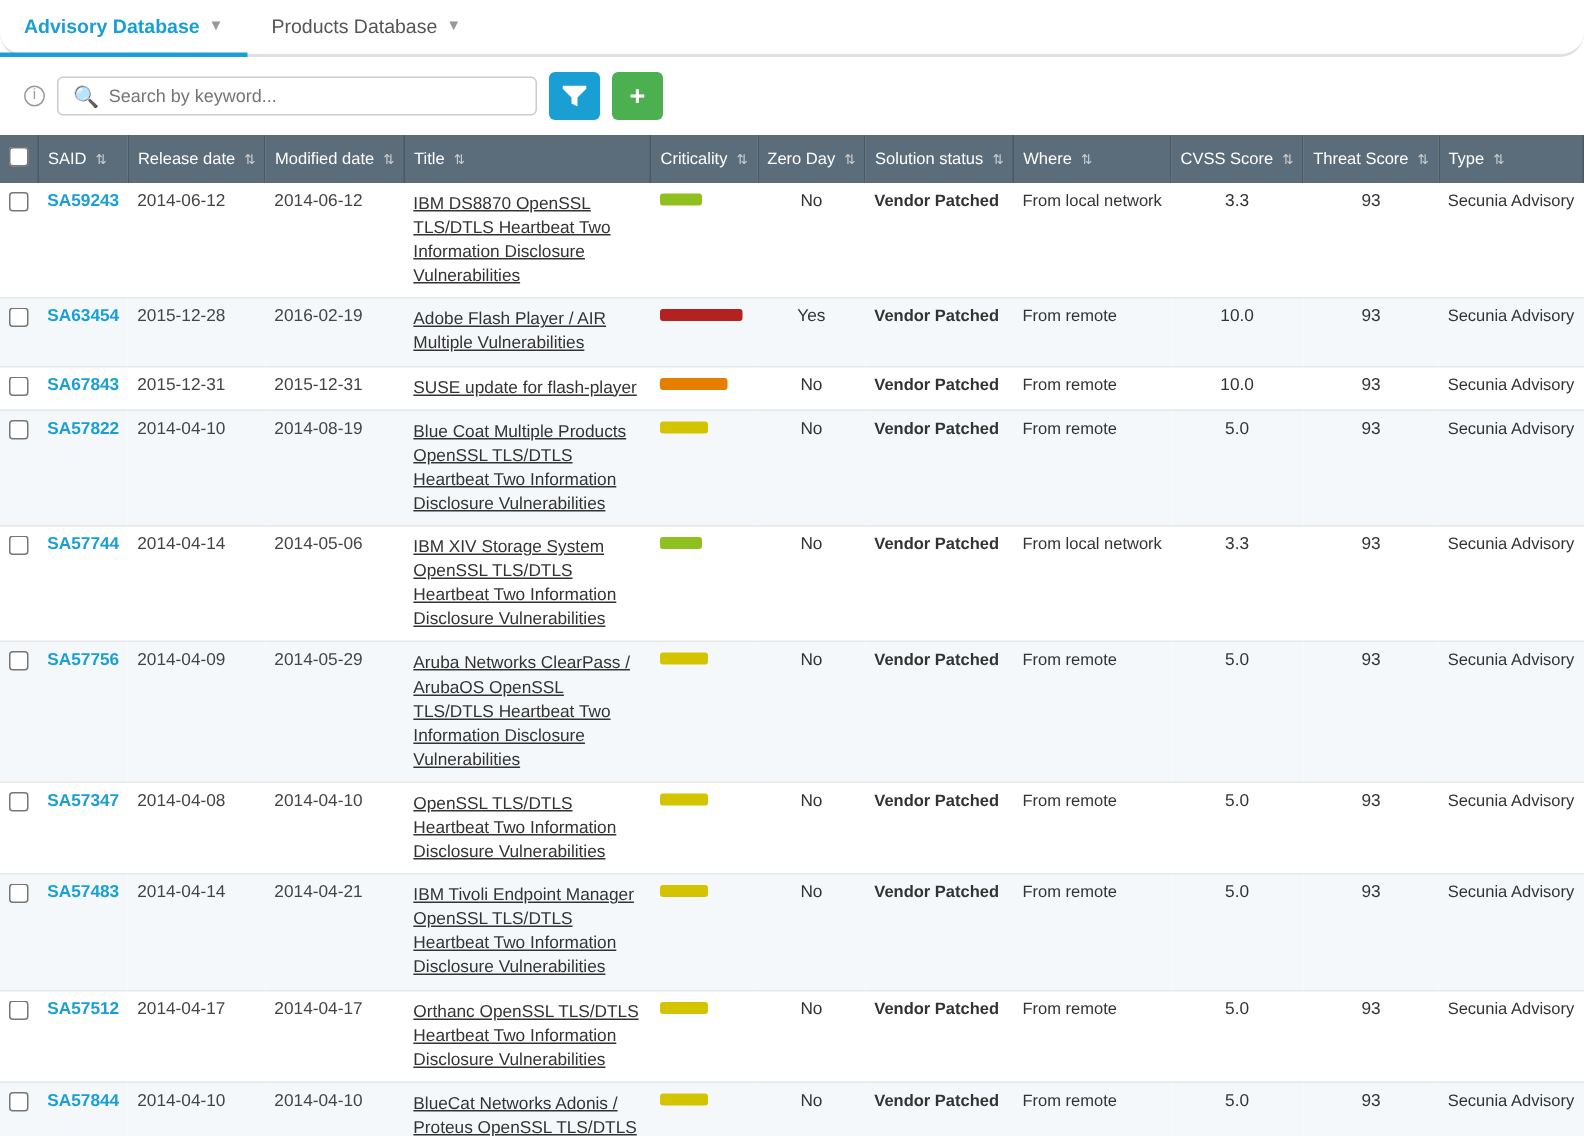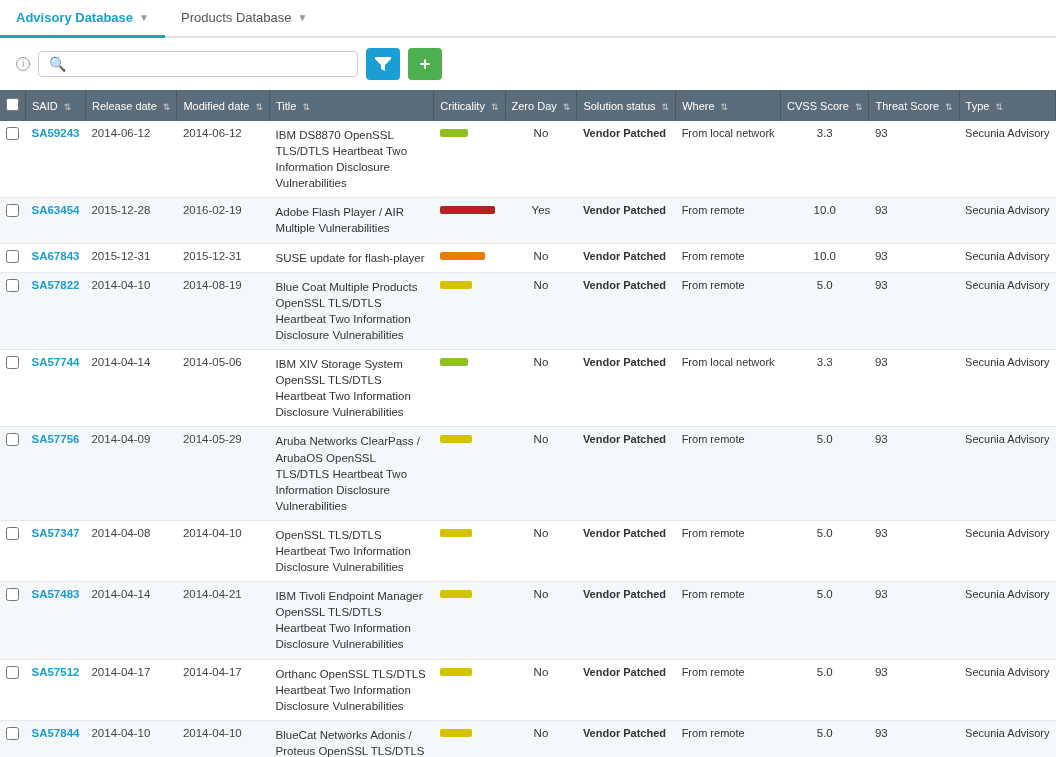--- a/index.html
+++ b/index.html
@@ -4,20 +4,21 @@
   <style>
     * { box-sizing: border-box; margin: 0; padding: 0; }
     body { font-family: Arial, sans-serif; font-size: 12px; color: #333; background: #fff; }
 
     
     .nav-bar {
       display: flex;
       align-items: stretch;
       border-bottom: 2px solid #e0e0e0;
       background: #fff;
+      border-radius: 16px;
     }
     .nav-tab {
       padding: 10px 16px;
       cursor: pointer;
       font-size: 13px;
       color: #555;
       display: flex;
       align-items: center;
       gap: 6px;
       border-bottom: 3px solid transparent;
@@ -140,41 +141,42 @@
       font-weight: bold;
       white-space: nowrap;
     }
     .checkbox-cell {
       width: 22px;
       text-align: center;
     }
     .title-cell {
       max-width: 300px;
       line-height: 1.4;
+      text-decoration: underline;
     }
     .date-cell {
       white-space: nowrap;
       color: #444;
     }
 
     
     .crit-bar-wrap {
       width: 70px;
     }
     .crit-bar {
       height: 8px;
       border-radius: 2px;
       display: inline-block;
     }
 
     .zeroday-cell { text-align: center; }
     .solution-cell { white-space: nowrap; font-size: 11px; font-weight: bold; }
     .where-cell { white-space: nowrap; font-size: 11px; }
     .cvss-cell { text-align: center; }
-    .threat-cell { }
+    .threat-cell { text-align: center; }
     .type-cell { font-size: 11px; white-space: nowrap; text-align: center; }
 
     
     .bar-dark-red { background: #b22222; width: 55px; }
     .bar-orange { background: #e67e00; width: 45px; }
     .bar-yellow { background: #d4c400; width: 32px; }
     .bar-light-green { background: #90c020; width: 28px; }
 
     .info-icon {
       display: inline-block;
@@ -201,20 +203,21 @@
   <div class="nav-tab">
     <span>Products Database</span>
     <span class="caret">▼</span>
   </div>
 </div>
 
 <div class="toolbar">
   <span class="info-icon">i</span>
   <div class="search-box">
     <span class="search-icon-wrap">🔍</span>
+    <input type="text" placeholder="Search by keyword..." style="">
   </div>
   <button class="btn-filter" title="Filter">
     <svg width="16" height="14" viewBox="0 0 16 14" fill="white">
       <path d="M0 0h16v2L10 8v6l-4-2V8L0 2z"></path>
     </svg>
   </button>
   <button class="btn-add">+</button>
 </div>
 
 <div class="table-wrap">

